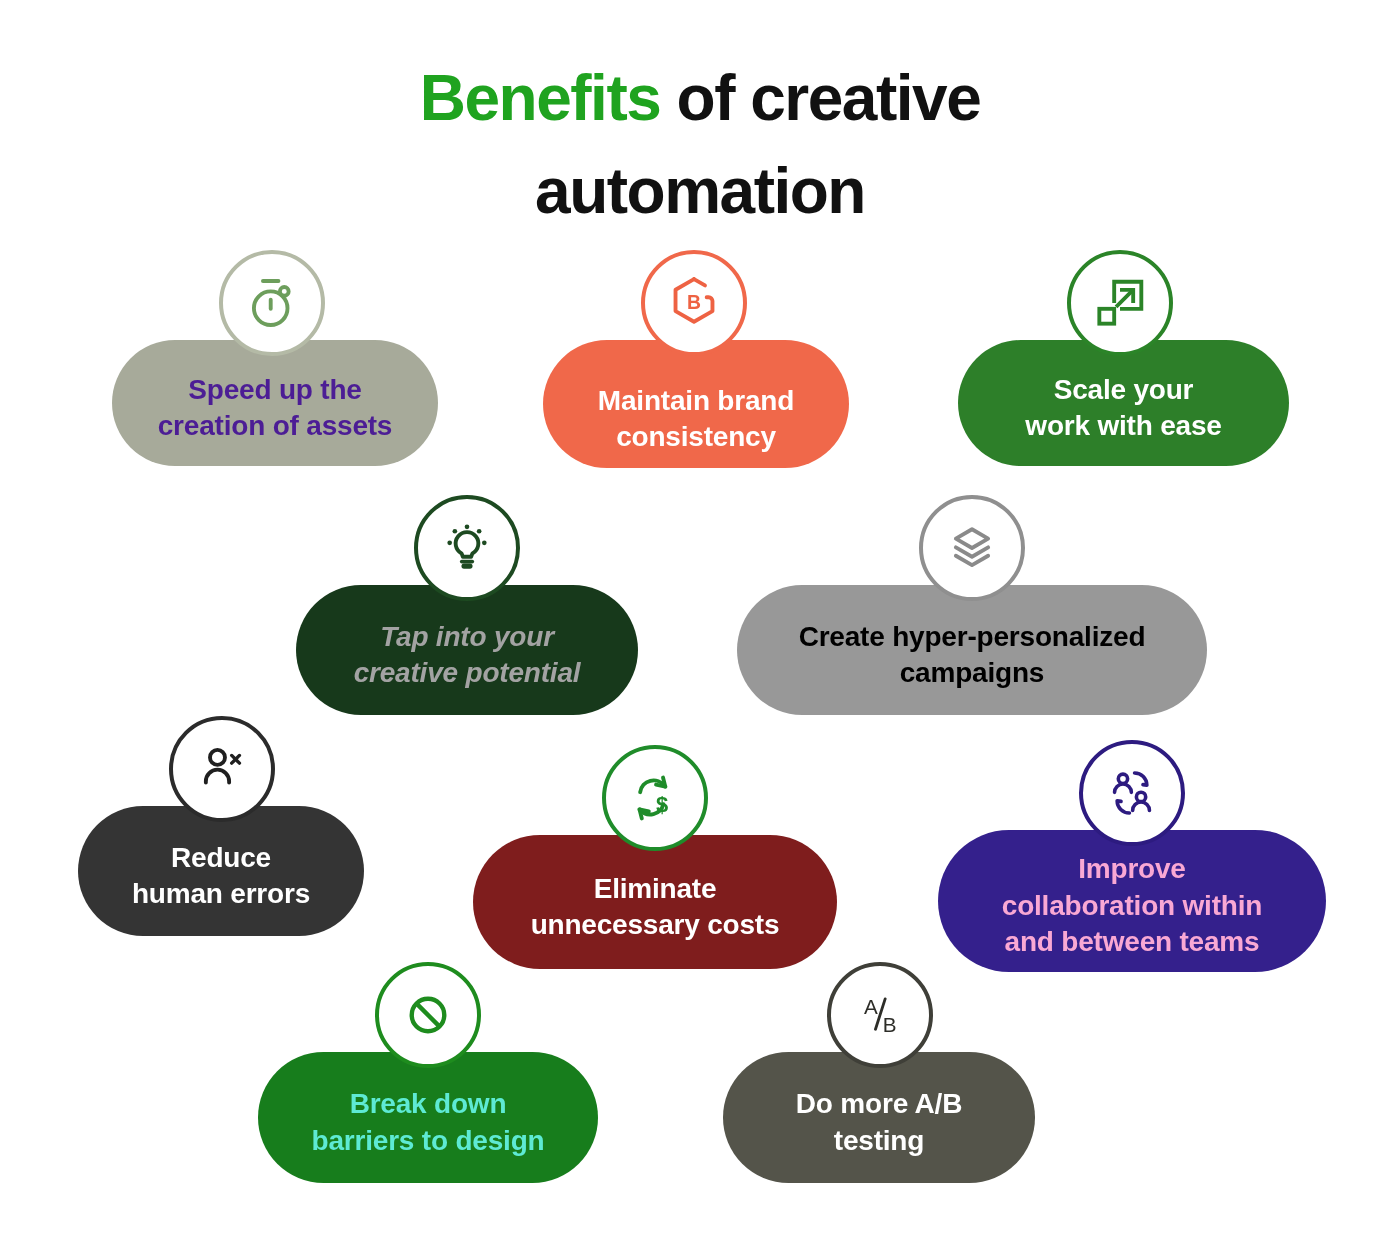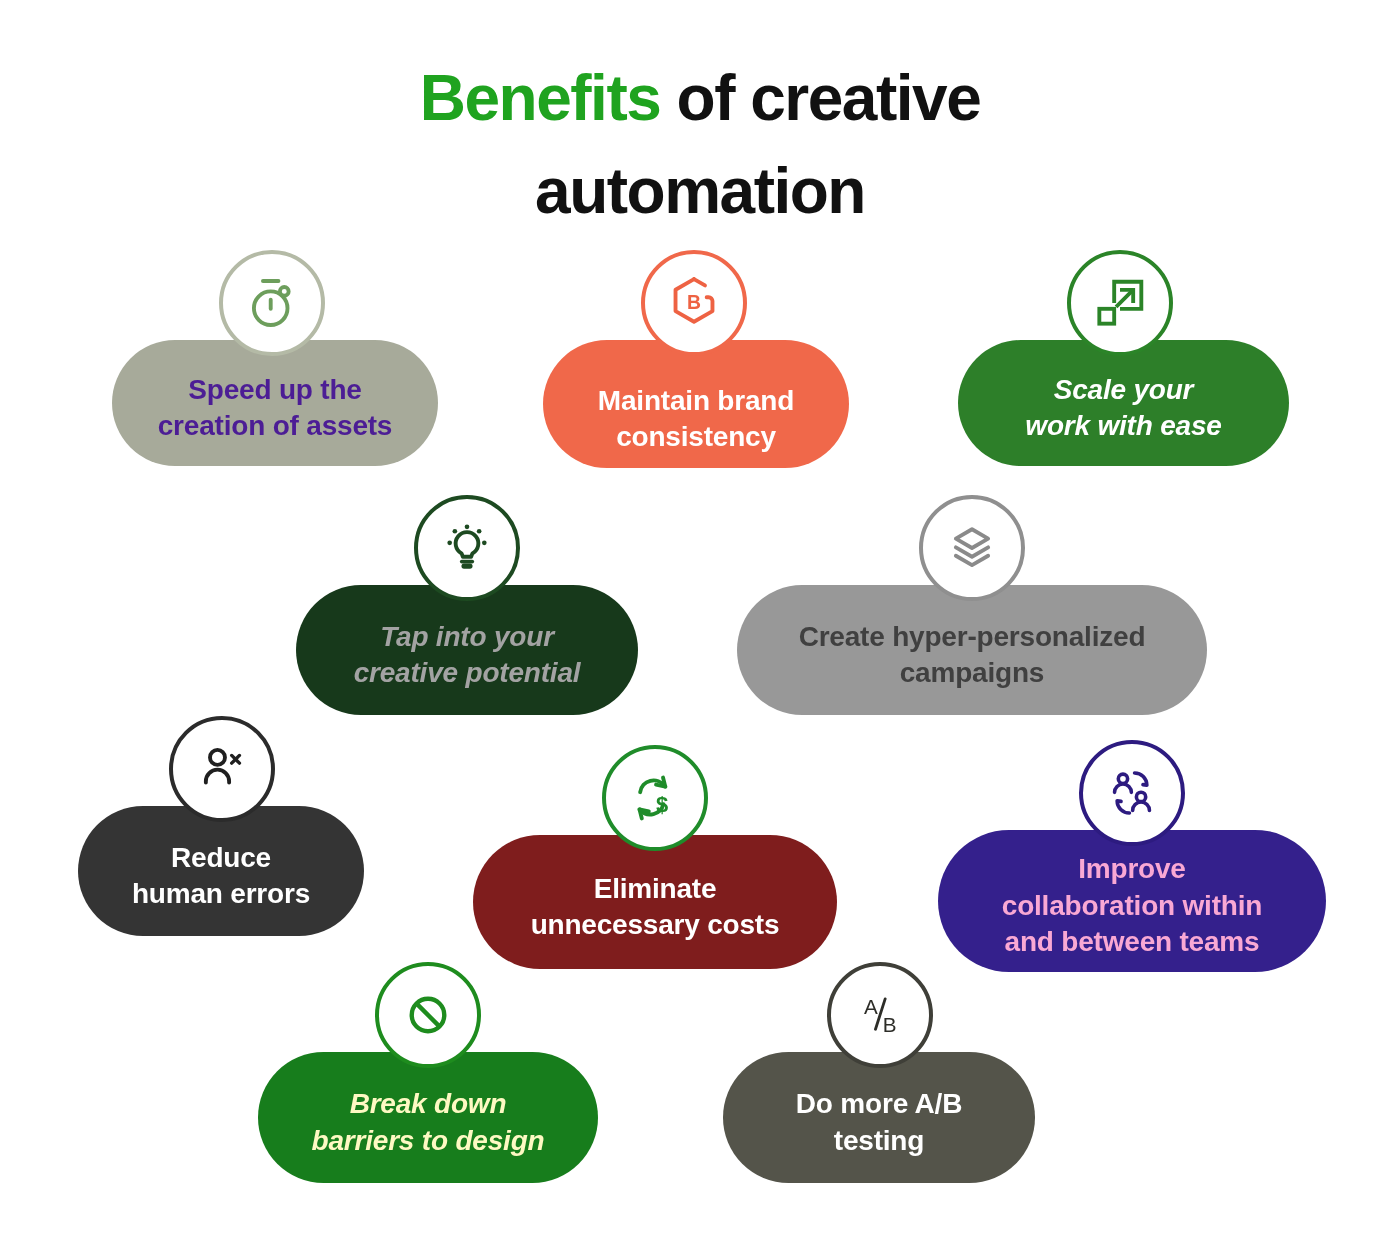--- a/index.html
+++ b/index.html
@@ -98,21 +98,21 @@
 
   <div class="card" style="left:958px; top:250px; width:331px; height:216px;">
     <div class="icon-circle" style="left: 109px; border-color: rgb(43, 132, 40); color: rgb(43, 132, 40);">
       <svg width="62" height="62" viewBox="0 0 48 48" fill="none" stroke="currentColor" stroke-width="3" stroke-linecap="square" stroke-linejoin="miter">
         <path d="M19.5 22.5 V7.5 H40.5 V28.5 H25.5"></path>
         <rect x="8" y="28.5" width="11.5" height="11.5"></rect>
         <line x1="22" y1="26" x2="32.5" y2="15.5"></line>
         <polyline points="25.5,13.8 34.2,13.8 34.2,22.5"></polyline>
       </svg>
     </div>
-    <div class="pill" style="height: 126px; background-color: rgb(45, 127, 41); font-style: italic;">
+    <div class="pill" style="height: 126px; background-color: rgb(45, 127, 41);">
       <span class="pill-label" style="color: rgb(255, 255, 255);">Scale your
 work with ease</span>
     </div>
   </div>
 
   <div class="card" style="left:296px; top:495px; width:342px; height:220px;">
     <div class="icon-circle" style="left: 118px; border-color: rgb(29, 74, 33); color: rgb(29, 74, 33);">
       <svg width="62" height="62" viewBox="0 0 48 48" fill="none" stroke="currentColor" stroke-width="3" stroke-linecap="round" stroke-linejoin="round">
         <path d="M19.8 28.2 a8.8 8.8 0 1 1 8.4 0 l-1 2.6 h-6.4 z"></path>
         <line x1="20" y1="34.5" x2="28" y2="34.5"></line>
@@ -134,21 +134,21 @@
 
   <div class="card" style="left:737px; top:495px; width:470px; height:220px;">
     <div class="icon-circle" style="left: 182px; border-color: rgb(143, 143, 143); color: rgb(138, 138, 138);">
       <svg width="62" height="62" viewBox="0 0 48 48" fill="none" stroke="currentColor" stroke-width="3" stroke-linecap="round" stroke-linejoin="round">
         <path d="M24 9.5 L36.5 16.75 24 24 11.5 16.75 Z"></path>
         <path d="M11.5 23.5 L24 30.75 36.5 23.5"></path>
         <path d="M11.5 30 L24 37.25 36.5 30"></path>
       </svg>
     </div>
     <div class="pill" style="height: 130px; background-color: rgb(152, 152, 152);">
-      <span class="pill-label" style="color: #404040;">Create hyper-personalized
+      <span class="pill-label" style="color: #000000;">Create hyper-personalized
 campaigns</span>
     </div>
   </div>
 
   <div class="card" style="left:78px; top:716px; width:286px; height:220px;">
     <div class="icon-circle" style="left: 91px; border-color: rgb(43, 43, 43); color: rgb(31, 31, 31);">
       <svg width="62" height="62" viewBox="0 0 48 48" fill="none" stroke="currentColor" stroke-width="3" stroke-linecap="round" stroke-linejoin="round">
         <circle cx="20.5" cy="15" r="5.8"></circle>
         <path d="M11.5 34.5 v-1 a9 9 0 0 1 18 0 v1"></path>
         <line x1="31.5" y1="13.5" x2="37.5" y2="19.5" stroke-width="2.6"></line>
@@ -198,21 +198,21 @@
   </div>
 
   <div class="card" style="left:258px; top:962px; width:340px; height:221px;">
     <div class="icon-circle" style="left: 117px; border-color: rgb(30, 140, 30); color: rgb(30, 140, 30);">
       <svg width="62" height="62" viewBox="0 0 48 48" fill="none" stroke="currentColor" stroke-width="3.4" stroke-linecap="round">
         <circle cx="24" cy="24" r="12.6"></circle>
         <line x1="15.6" y1="15.6" x2="32.4" y2="32.4"></line>
       </svg>
     </div>
     <div class="pill" style="height: 131px; background-color: rgb(23, 125, 28);">
-      <span class="pill-label" style="color: #fef9c3; font-style: italic;">Break down
+      <span class="pill-label" style="color: #5eead4;">Break down
 barriers to design</span>
     </div>
   </div>
 
   <div class="card" style="left:723px; top:962px; width:312px; height:221px;">
     <div class="icon-circle" style="left: 104px; border-color: rgb(63, 63, 56); color: rgb(45, 45, 40);">
       <svg width="62" height="62" viewBox="0 0 48 48" fill="none" stroke="currentColor" stroke-linecap="round">
         <text x="17" y="23" text-anchor="middle" font-size="16" font-weight="400" fill="currentColor" stroke="none" font-family="Liberation Sans, sans-serif">A</text>
         <line x1="28" y1="11.5" x2="20.5" y2="35" stroke-width="2.2"></line>
         <text x="31.5" y="37" text-anchor="middle" font-size="16" font-weight="400" fill="currentColor" stroke="none" font-family="Liberation Sans, sans-serif">B</text>

